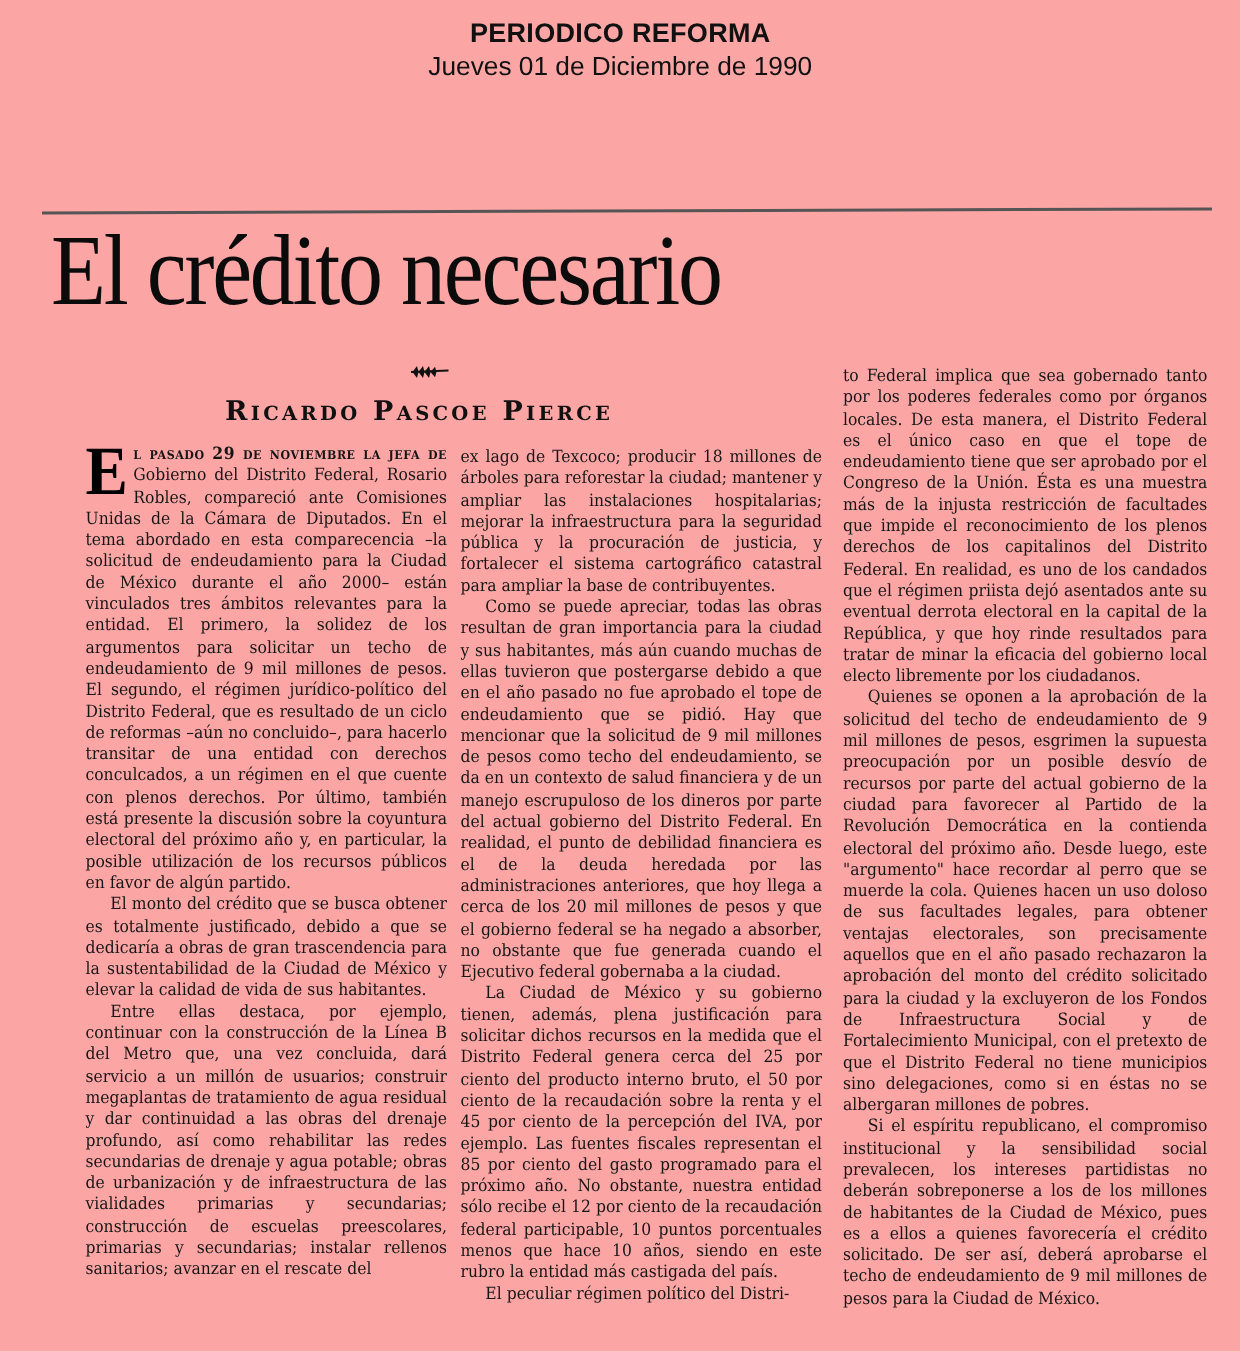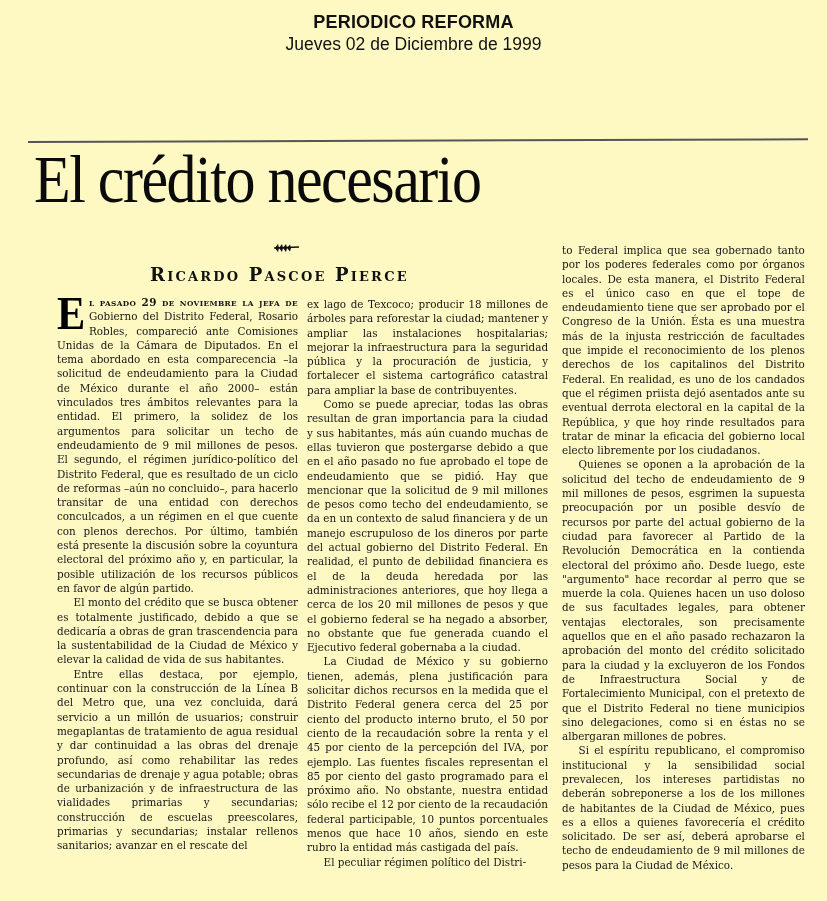--- a/index.html
+++ b/index.html
@@ -2,21 +2,21 @@
 <html><head>
 <meta charset="utf-8">
 <style>
   html, body { margin: 0; padding: 0; }
   body {
     width: 827px; height: 901px; background: #ffffff; position: relative; overflow: hidden;
     font-family: "DejaVu Serif", serif; color: #111;
   }
   .paper {
     position: absolute; left: 0; top: 0; width: 827px; height: 901px;
-    background: #fef9c3;
+    background: #fca5a5;
   }
   .masthead {
     position: absolute; top: 12px; left: 0; width: 827px; text-align: center;
     font-family: "Liberation Sans", sans-serif; color: #111;
   }
   .masthead .paper-name { font-size: 18px; font-weight: bold; letter-spacing: 0.2px; }
   .masthead .paper-date { font-size: 17.5px; margin-top: 1px; }
   .rule {
     position: absolute; left: 28px; top: 141px; width: 780px; height: 0;
     border-top: 2px solid #555; transform: rotate(-0.2deg); transform-origin: left;
@@ -50,21 +50,21 @@
   }
   .lead-caps { font-variant: small-caps; font-weight: bold; letter-spacing: 0.4px; }
 </style>
 </head>
 <body>
 
 <div class="paper">
 
   <div class="masthead">
     <div class="paper-name">PERIODICO REFORMA</div>
-    <div class="paper-date">Jueves 02 de Diciembre de 1999</div>
+    <div class="paper-date">Jueves 01 de Diciembre de 1990</div>
   </div>
 
   <div class="rule"></div>
 
   <h1 class="headline">El crédito necesario</h1>
 
   <svg class="ornament" viewBox="0 0 28 14">
     <line x1="2" y1="7" x2="27" y2="6" stroke="#111" stroke-width="1.4"></line>
     <path d="M3 7 L6 3 L7 7 Z M7 7 L10 3 L11 7 Z M11 7 L14 3 L15 7 Z M15 7 L18 3.5 L19 7 Z" fill="#111"></path>
     <path d="M3 7 L6 11 L7 7 Z M7 7 L10 11 L11 7 Z M11 7 L14 11 L15 7 Z M15 7 L18 10.5 L19 7 Z" fill="#111"></path>

